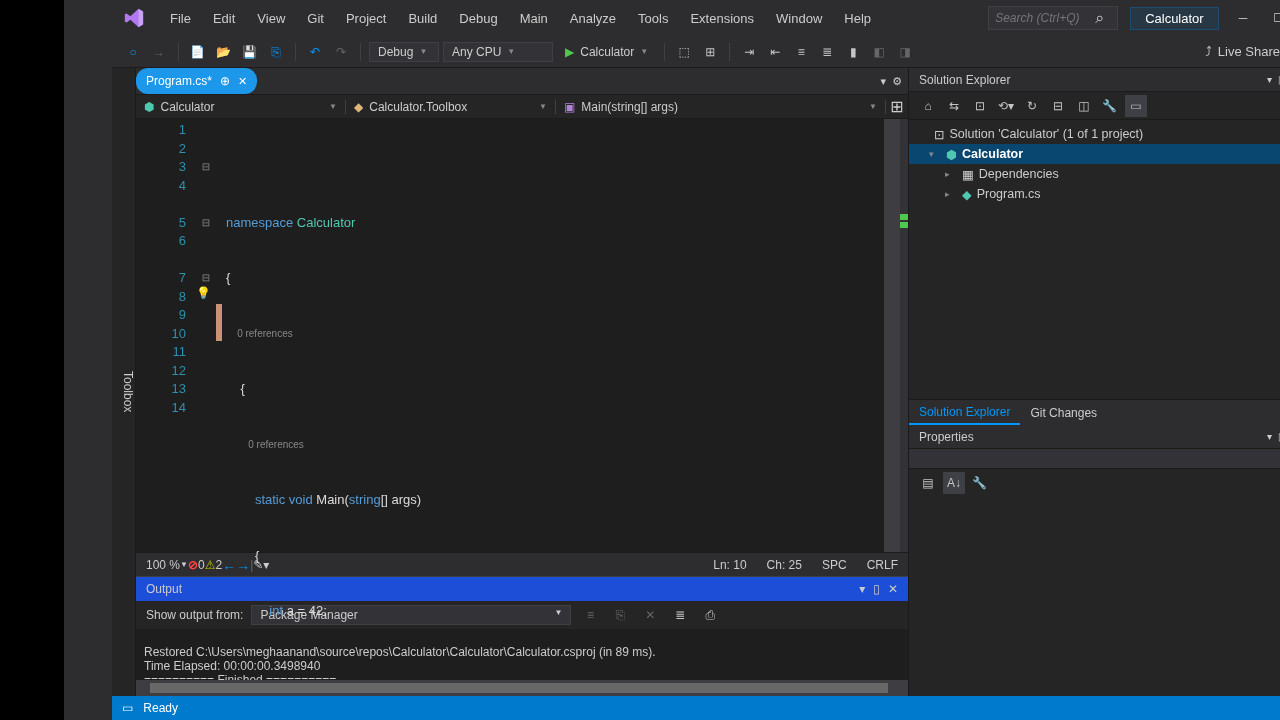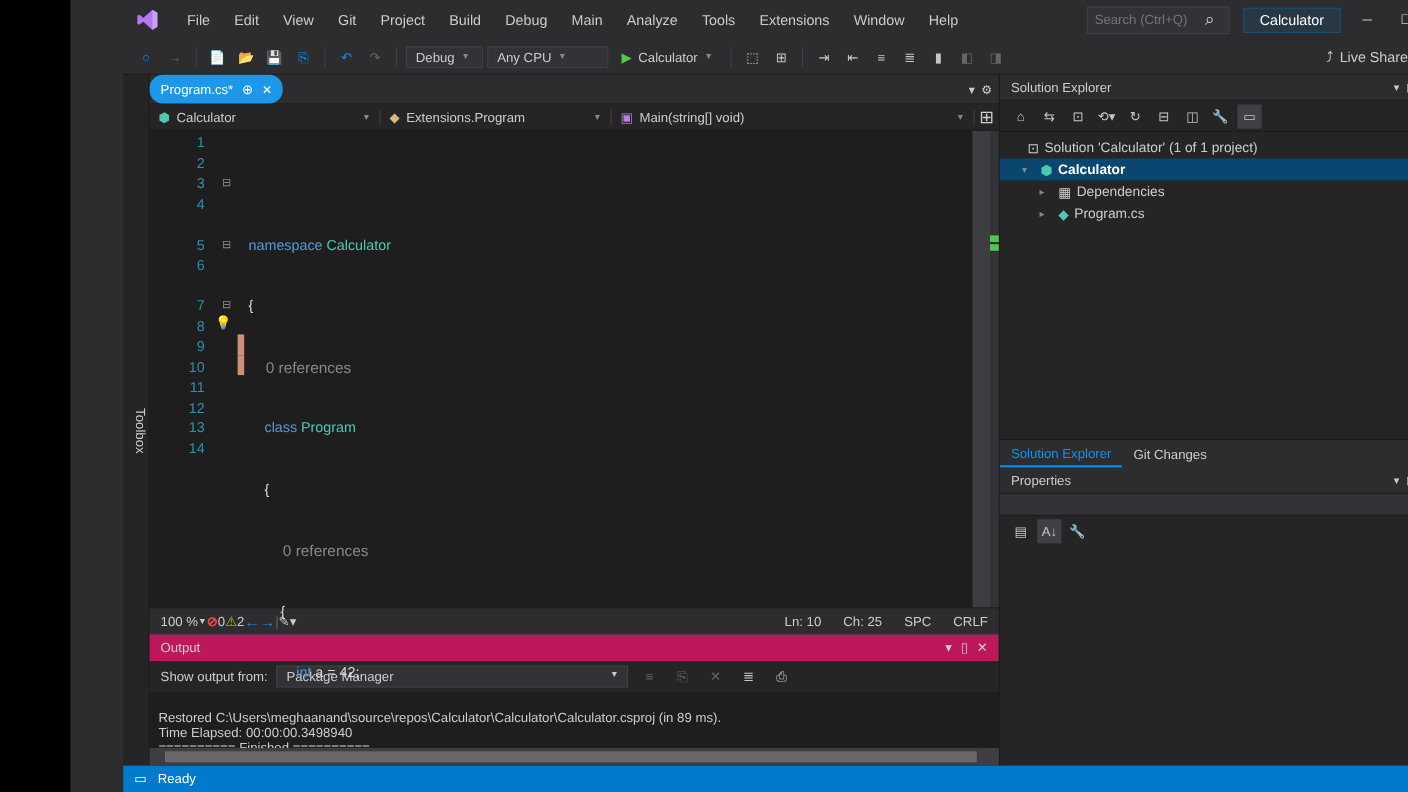--- a/index.html
+++ b/index.html
@@ -4,21 +4,21 @@
 <style>
 * { margin: 0; padding: 0; box-sizing: border-box; font-family: "Segoe UI", Arial, sans-serif; }
 body { background: #000; width: 1280px; height: 720px; overflow: hidden; position: relative; }
 .app { position: absolute; left: 64px; top: 0; width: 1268px; height: 720px; background: #2d2d30; display: flex; flex-direction: column; padding-left: 48px; }
 
 
 .menubar { height: 36px; background: #2d2d30; display: flex; align-items: center; padding: 0 8px; gap: 2px; }
 .vs-logo { width: 28px; height: 28px; margin-right: 10px; display: flex; align-items: center; justify-content: center; }
 .menu-item { color: #ccc; font-size: 13px; padding: 4px 10px; cursor: pointer; }
 .search-box { margin-left: auto; display: flex; align-items: center; background: #333337; border: 1px solid #3f3f46; padding: 2px 6px; width: 130px; }
-.search-box input { background: transparent; border: none; color: #999; font-size: 12px; width: 100px; outline: none; }
+.search-box input { background: transparent; border: none; color: #999; font-size: 12px; width: 100px; outline: none; font-style: italic; }
 .project-label { background: #007acc22; border: 1px solid #007acc55; color: #fff; padding: 3px 14px; font-size: 13px; margin-left: 10px; }
 .win-controls { display: flex; gap: 18px; margin-left: 14px; color: #ccc; font-size: 12px; }
 .win-btn { cursor: pointer; padding: 2px 4px; }
 
 
 .toolbar { height: 32px; background: #2d2d30; border-bottom: 1px solid #1b1b1c; display: flex; align-items: center; padding: 0 10px; gap: 4px; }
 .tb-btn { width: 22px; height: 22px; display: flex; align-items: center; justify-content: center; color: #c5c5c5; cursor: pointer; font-size: 12px; }
 .tb-sep { width: 1px; height: 18px; background: #3f3f46; margin: 0 4px; }
 .tb-combo { background: #333337; border: 1px solid #3f3f46; color: #ccc; font-size: 12px; padding: 2px 8px; display: flex; align-items: center; gap: 6px; cursor: pointer; }
 .tb-combo .chev { font-size: 8px; color: #888; }
@@ -49,38 +49,38 @@
 .editor { flex: 1; display: flex; background: #1e1e1e; font-family: Consolas, monospace; font-size: 13px; position: relative; min-height: 0; }
 .gutter { width: 60px; background: #1e1e1e; text-align: right; padding-right: 10px; color: #2b91af; line-height: 18.5px; padding-top: 2px; }
 .gutter .ln { height: 18.5px; }
 .fold-col { width: 20px; background: #1e1e1e; line-height: 18.5px; padding-top: 2px; color: #888; font-size: 10px; text-align: center; }
 .fold-col .f { height: 18.5px; cursor: pointer; }
 .margin { width: 6px; background: #1e1e1e; }
 .margin .m { height: 18.5px; }
 .margin .mod { background: #ce9178; height: 18.5px; }
 .code { flex: 1; line-height: 18.5px; padding-top: 2px; color: #dcdcdc; white-space: pre; }
 .code .row { height: 18.5px; padding-left: 4px; }
-.code .ref { font-size: 14px; color: #888; }
+.code .ref { font-size: 10px; color: #888; }
 .kw { color: #569cd6; }
 .type { color: #4ec9b0; }
 .vscroll { width: 16px; background: #3e3e42; }
 .overview { width: 8px; background: #333337; position: relative; }
 .ov-mark { position: absolute; width: 100%; height: 6px; background: #ce9178; }
 .lightbulb { position: absolute; left: 60px; top: 167px; color: #ffcc00; font-size: 12px; }
 
 
 .ed-status { height: 24px; background: #2d2d30; border-top: 1px solid #1b1b1c; display: flex; align-items: center; padding: 0 10px; color: #ccc; font-size: 12px; }
 .err-ico { color: #f44; font-weight: bold; }
 .warn-ico { color: #cc0; }
 .nav-arrow { color: #0097fb; cursor: pointer; font-size: 14px; }
 .ed-status .push { margin-left: auto; display: flex; gap: 20px; }
 
 
 .output-panel { height: 120px; display: flex; flex-direction: column; border-top: 1px solid #3f3f46; }
-.out-head { height: 24px; background: #be185d; display: flex; align-items: center; padding: 0 10px; color: #ccc; font-size: 12px; gap: 10px; }
+.out-head { height: 24px; background: #1d4ed8; display: flex; align-items: center; padding: 0 10px; color: #ccc; font-size: 12px; gap: 10px; }
 .out-head .push { margin-left: auto; display: flex; gap: 8px; }
 .out-tool { height: 28px; background: #252526; display: flex; align-items: center; padding: 0 10px; gap: 8px; color: #ccc; font-size: 12px; }
 .out-combo { background: #333337; border: 1px solid #3f3f46; padding: 2px 8px; flex: 0 0 320px; display: flex; }
 .out-combo .chev { margin-left: auto; font-size: 8px; }
 .out-body { flex: 1; background: #1e1e1e; color: #ccc; font-family: Consolas, monospace; font-size: 12px; padding: 2px 8px; white-space: pre; overflow: hidden; }
 .out-scroll { height: 16px; background: #3e3e42; position: relative; }
 .out-scroll .thumb { position: absolute; left: 14px; right: 20px; top: 3px; height: 10px; background: #686868; }
 
 
 .panel-head { height: 24px; background: #2d2d30; display: flex; align-items: center; padding: 0 10px; color: #ccc; font-size: 12px; border-bottom: 1px solid #1b1b1c; }
@@ -209,26 +209,26 @@
       </div>
 
       <div class="navbar">
         <div class="nav-combo" style="flex:0 0 210px;">
           <span style="color:#4ec9b0;">⬢</span>
           <span>Calculator</span>
             <span class="chev">▼</span>
         </div>
         <div class="nav-combo" style="flex:0 0 210px;">
           <span style="color:#dcb67a;">◆</span>
-          <span>Extensions.Program</span>
+          <span>Calculator.Toolbox</span>
             <span class="chev">▼</span>
         </div>
         <div class="nav-combo">
           <span style="color:#b180d7;">▣</span>
-          <span>Main(string[] void)</span>
+          <span>Main(string[] args)</span>
             <span class="chev">▼</span>
         </div>
         <div class="nav-plus">⊞</div>
       </div>
 
       <div class="editor">
         <div class="gutter">
           <div class="ln">1</div>
           <div class="ln">2</div>
           <div class="ln">3</div>
@@ -280,23 +280,23 @@
           <div class="m"></div>
             <div class="m"></div>
             <div class="m"></div>
             <div class="m"></div>
         </div>
         <div class="code">
           <div class="row"></div>
           <div class="row"><span class="kw">namespace </span><span class="type">Calculator</span></div>
           <div class="row">{</div>
           <div class="row ref">    <span>0 references</span></div>
-          <div class="row"><span class="kw">    class </span><span class="type">Program</span></div>
           <div class="row">    {</div>
           <div class="row ref">        <span>0 references</span></div>
+          <div class="row"><span class="kw">        static void </span><span>Main</span><span>(</span><span class="kw">string</span><span>[] args)</span></div>
           <div class="row">        {</div>
           <div class="row"><span class="kw">            int </span><span>a = 42;</span></div>
           
           
           
           
           
         </div>
         <div class="lightbulb">💡</div>
         <div class="vscroll"></div>

